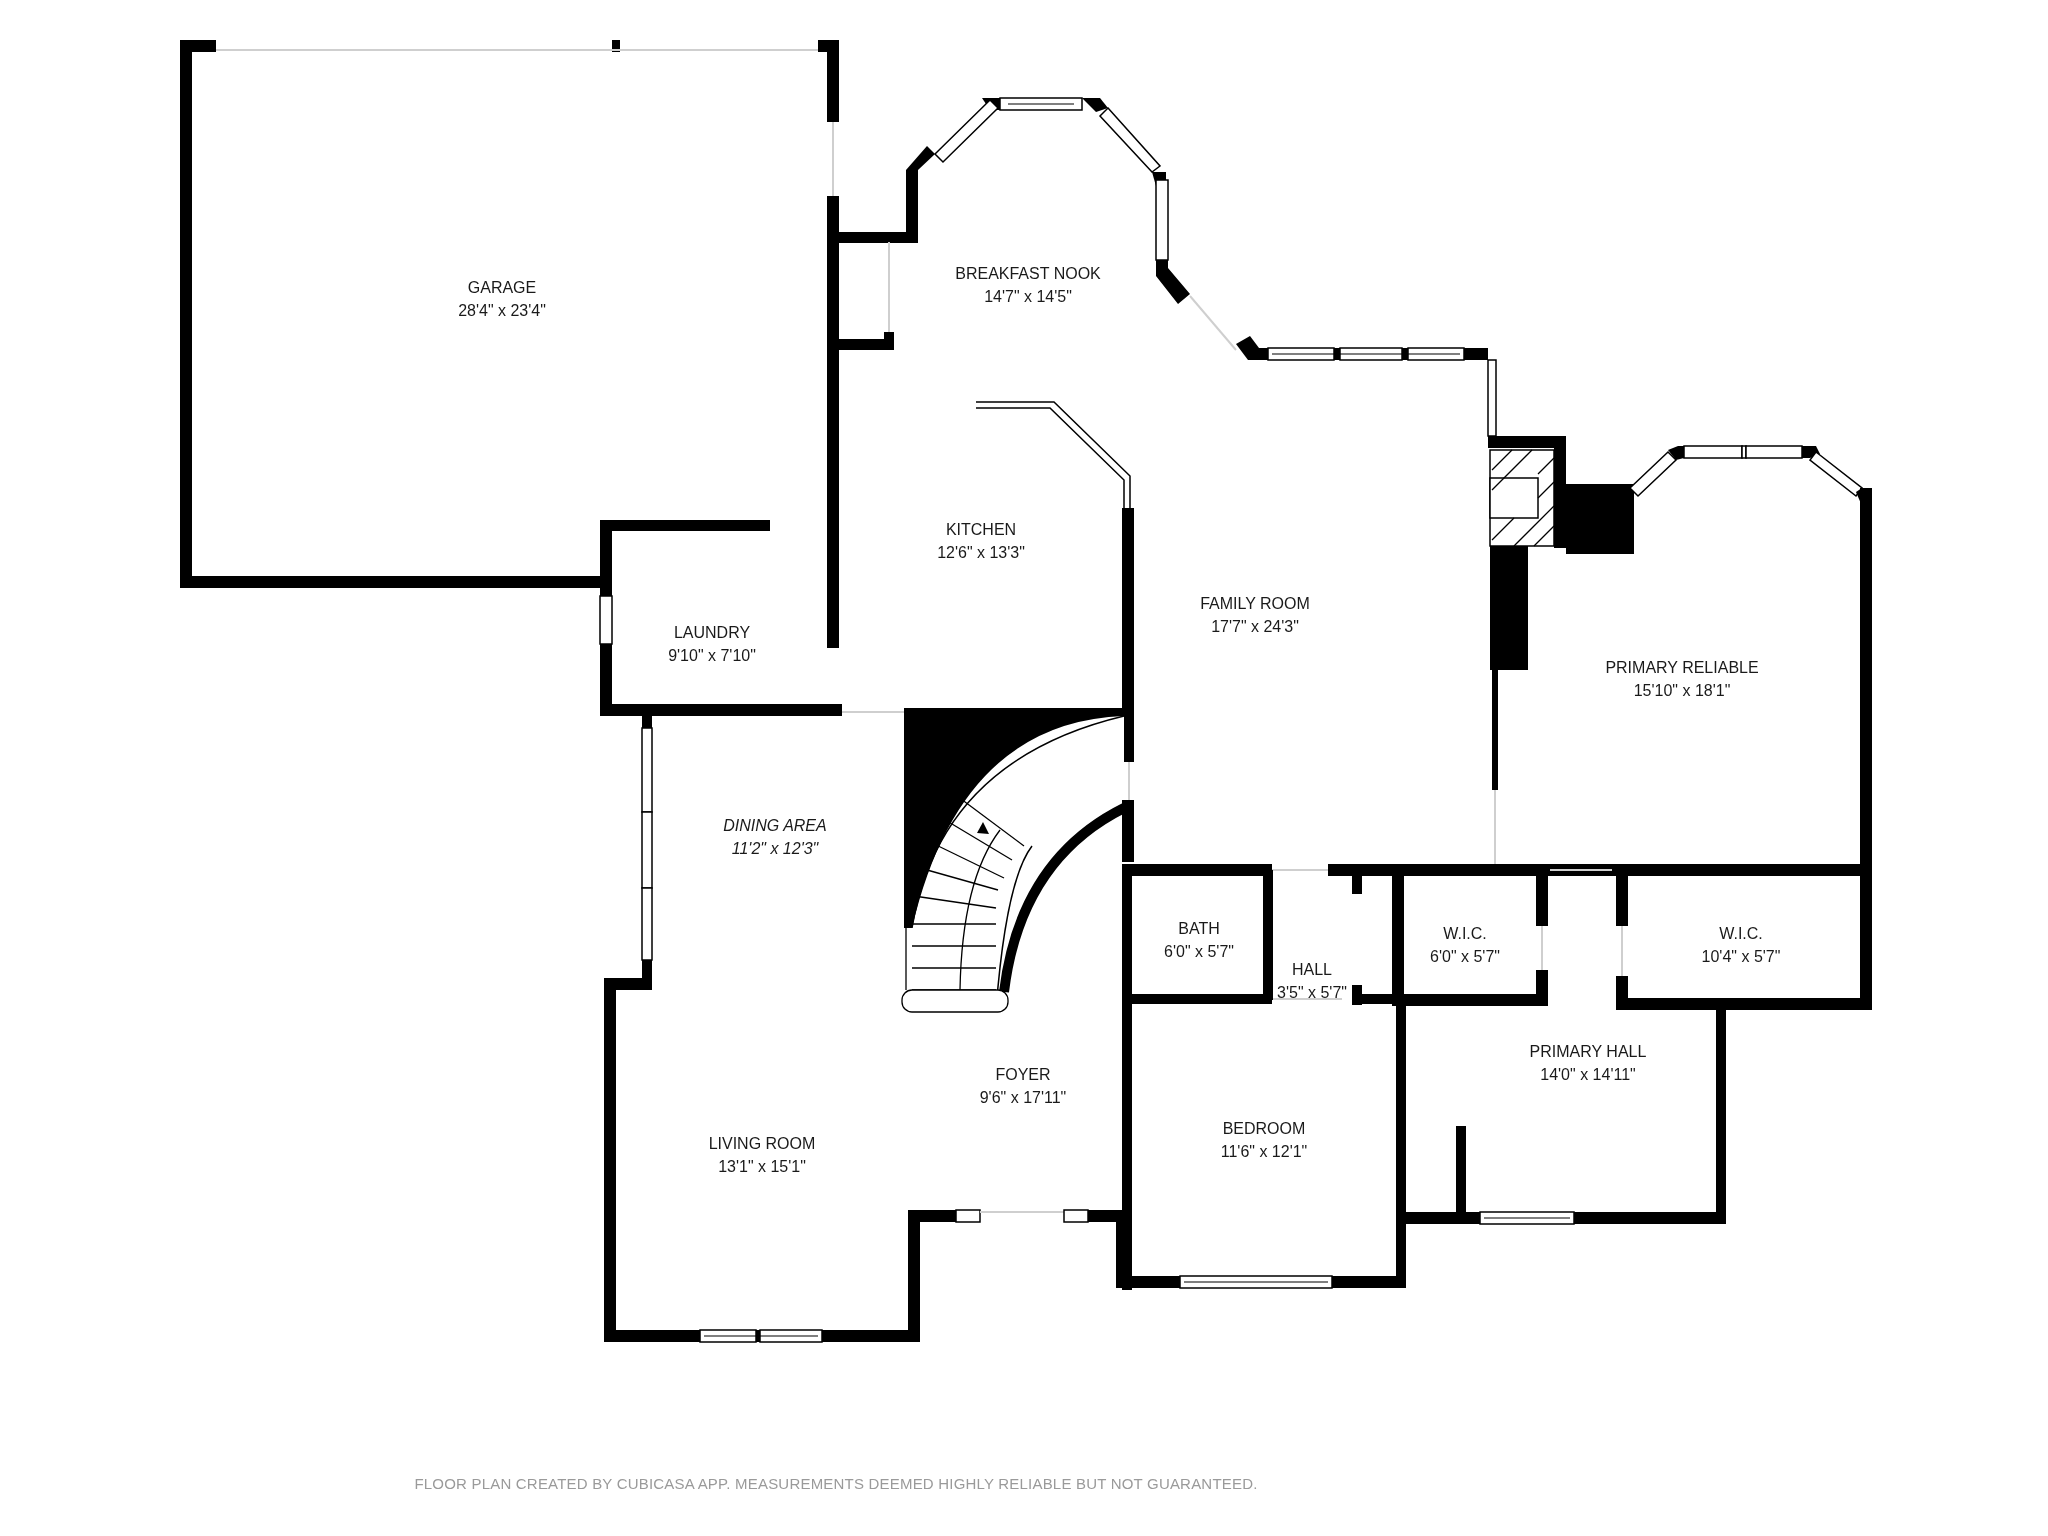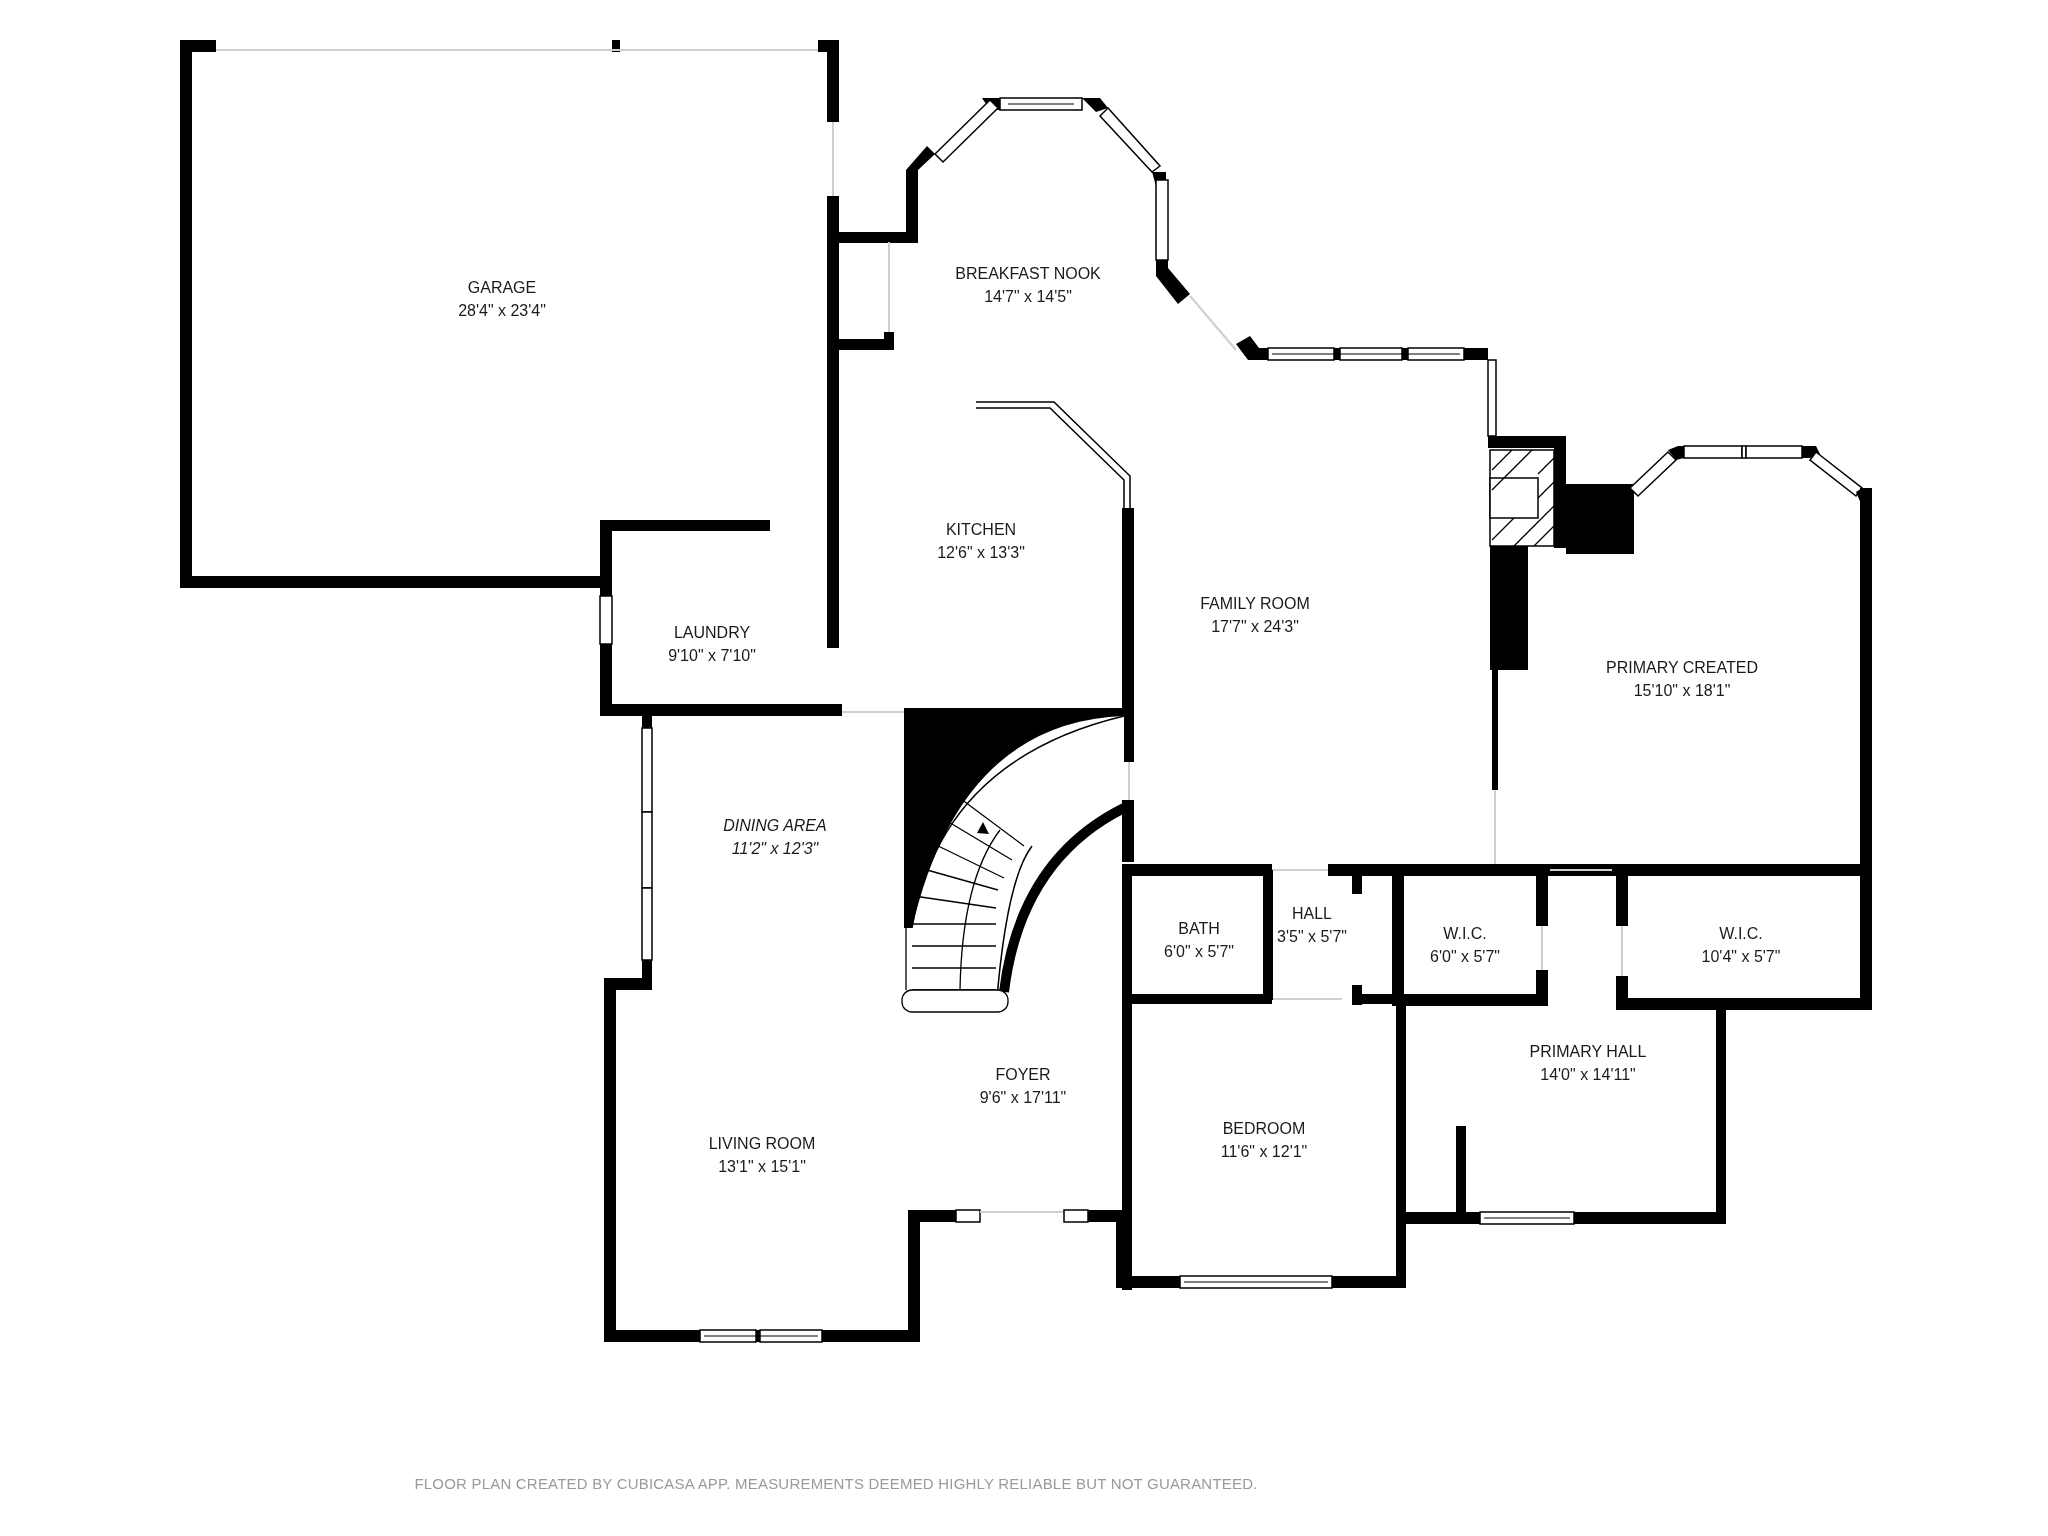--- a/index.html
+++ b/index.html
@@ -185,24 +185,24 @@
     <polygon class="marker" points="983,822 989,834 977,833"></polygon>
   </g>
 </svg>
 
 <div id="labels">
     <div class="room-label" style="left: 502px; top: 276px;"><span class="name">GARAGE</span><span class="dims">28'4" x 23'4"</span></div>
     <div class="room-label" style="left: 1028px; top: 262px;"><span class="name">BREAKFAST NOOK</span><span class="dims">14'7" x 14'5"</span></div>
     <div class="room-label" style="left: 981px; top: 518px;"><span class="name">KITCHEN</span><span class="dims">12'6" x 13'3"</span></div>
     <div class="room-label" style="left: 712px; top: 573px; margin-top: 48px;"><span class="name">LAUNDRY</span><span class="dims">9'10" x 7'10"</span></div>
     <div class="room-label" style="left: 1255px; top: 592px; text-align: center;"><span class="name">FAMILY ROOM</span><span class="dims">17'7" x 24'3"</span></div>
-    <div class="room-label" style="left: 1682px; top: 656px;"><span class="name">PRIMARY CREATED</span><span class="dims">15'10" x 18'1"</span></div>
+    <div class="room-label" style="left: 1682px; top: 656px;"><span class="name">PRIMARY RELIABLE</span><span class="dims">15'10" x 18'1"</span></div>
     <div class="room-label" style="left: 775px; top: 814px; font-style: italic;"><span class="name">DINING AREA</span><span class="dims">11'2" x 12'3"</span></div>
     <div class="room-label" style="left: 1199px; top: 917px;"><span class="name">BATH</span><span class="dims">6'0" x 5'7"</span></div>
-    <div class="room-label" style="left: 1312px; top: 902px;"><span class="name">HALL</span><span class="dims">3'5" x 5'7"</span></div>
+    <div class="room-label" style="left: 1312px; top: 958px;"><span class="name">HALL</span><span class="dims">3'5" x 5'7"</span></div>
     <div class="room-label" style="left: 1465px; top: 922px;"><span class="name">W.I.C.</span><span class="dims">6'0" x 5'7"</span></div>
     <div class="room-label" style="left: 1741px; top: 922px;"><span class="name">W.I.C.</span><span class="dims">10'4" x 5'7"</span></div>
     <div class="room-label" style="left: 1023px; top: 1063px;"><span class="name">FOYER</span><span class="dims">9'6" x 17'11"</span></div>
     <div class="room-label" style="left: 1588px; top: 1040px;"><span class="name">PRIMARY HALL</span><span class="dims">14'0" x 14'11"</span></div>
     <div class="room-label" style="left: 1264px; top: 1117px;"><span class="name">BEDROOM</span><span class="dims">11'6" x 12'1"</span></div>
     <div class="room-label" style="left: 762px; top: 1132px;"><span class="name">LIVING ROOM</span><span class="dims">13'1" x 15'1"</span></div>
   </div>
 
 <div class="footer">FLOOR PLAN CREATED BY CUBICASA APP. MEASUREMENTS DEEMED HIGHLY RELIABLE BUT NOT GUARANTEED.</div>
 

